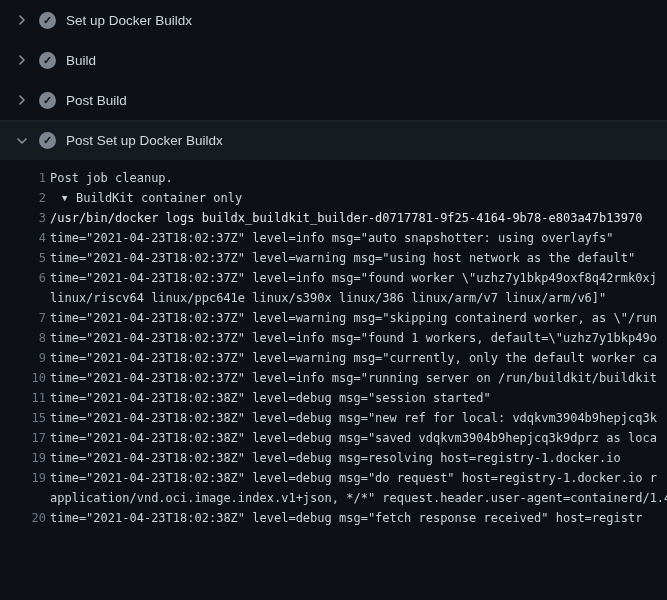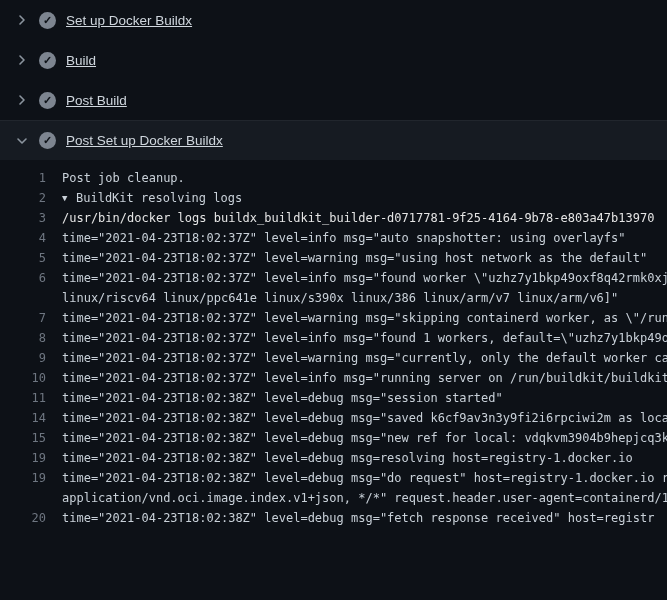--- a/index.html
+++ b/index.html
@@ -31,21 +31,20 @@
     background: #7d8590;
     color: #0d1117;
     display: flex; align-items: center; justify-content: center;
     font-size: 11px; font-weight: bold; line-height: 1;
     flex: none;
   }
   .section-label {
     margin-left: 10px;
     color: #d0d7de;
     font-size: 13.5px;
-    text-decoration: underline;
   }
   .log-body {
     padding: 8px 0 0 0;
     font-family: "DejaVu Sans Mono", "Liberation Mono", monospace;
     font-size: 12px;
     line-height: 20px;
   }
   .log-row {
     display: flex;
     height: 20px;
@@ -62,21 +61,21 @@
   }
   .tri {
     margin-left: 16px;
     color: #c9d1d9;
     font-size: 9px;
     width: 14px;
     flex: none;
     cursor: pointer;
   }
   .txt {
-    margin-left: 16px;
+    margin-left: 4px;
     color: #c9d1d9;
     overflow: hidden;
     flex: 1 1 auto;
   }
   .type-group .txt { margin-left: 0; }
   .type-command .txt { color: #e5e5e5; }
 </style>
 </head>
 <body>
 
@@ -134,21 +133,21 @@
     <div class="log-body">
   <div class="log-row type-plain">
     <span class="ln">1</span>
     
     <span class="txt">Post job cleanup.</span>
   </div>
 
   <div class="log-row type-group">
     <span class="ln">2</span>
     <span class="tri">▼</span>
-    <span class="txt">BuildKit resolving logs</span>
+    <span class="txt">BuildKit container only</span>
   </div>
 
   <div class="log-row type-command">
     <span class="ln">3</span>
     
     <span class="txt">/usr/bin/docker logs buildx_buildkit_builder-d0717781-9f25-4164-9b78-e803a47b13970</span>
   </div>
 
   <div class="log-row type-plain">
     <span class="ln">4</span>
@@ -199,33 +198,33 @@
   </div>
 
   <div class="log-row type-plain">
     <span class="ln">11</span>
     
     <span class="txt">time="2021-04-23T18:02:38Z" level=debug msg="session started"</span>
   </div>
 
 
 
-  <div class="log-row type-plain">
-    <span class="ln">14</span>
-    
-    <span class="txt">time="2021-04-23T18:02:38Z" level=debug msg="saved k6cf9av3n3y9fi2i6rpciwi2m as loca</span>
-  </div>
 
   <div class="log-row type-plain">
     <span class="ln">15</span>
     
     <span class="txt">time="2021-04-23T18:02:38Z" level=debug msg="new ref for local: vdqkvm3904b9hepjcq3k</span>
   </div>
 
 
+  <div class="log-row type-plain">
+    <span class="ln">17</span>
+    
+    <span class="txt">time="2021-04-23T18:02:38Z" level=debug msg="saved vdqkvm3904b9hepjcq3k9dprz as loca</span>
+  </div>
 
   <div class="log-row type-plain">
     <span class="ln">19</span>
     
     <span class="txt">time="2021-04-23T18:02:38Z" level=debug msg=resolving host=registry-1.docker.io</span>
   </div>
 
   <div class="log-row type-plain">
     <span class="ln">19</span>
     

